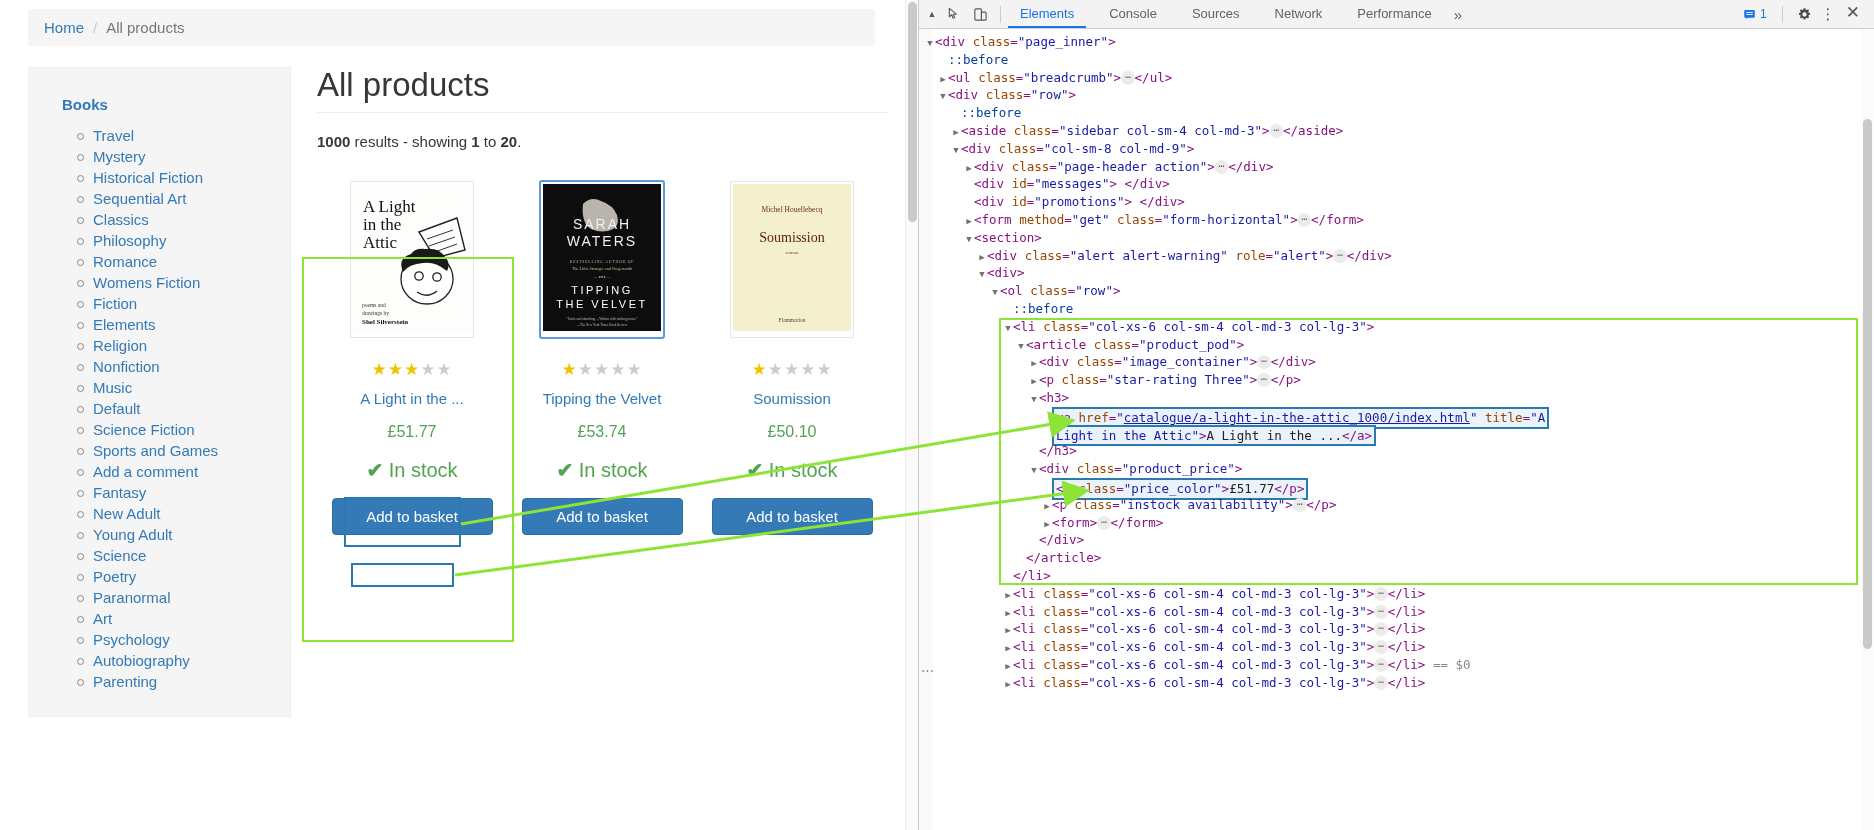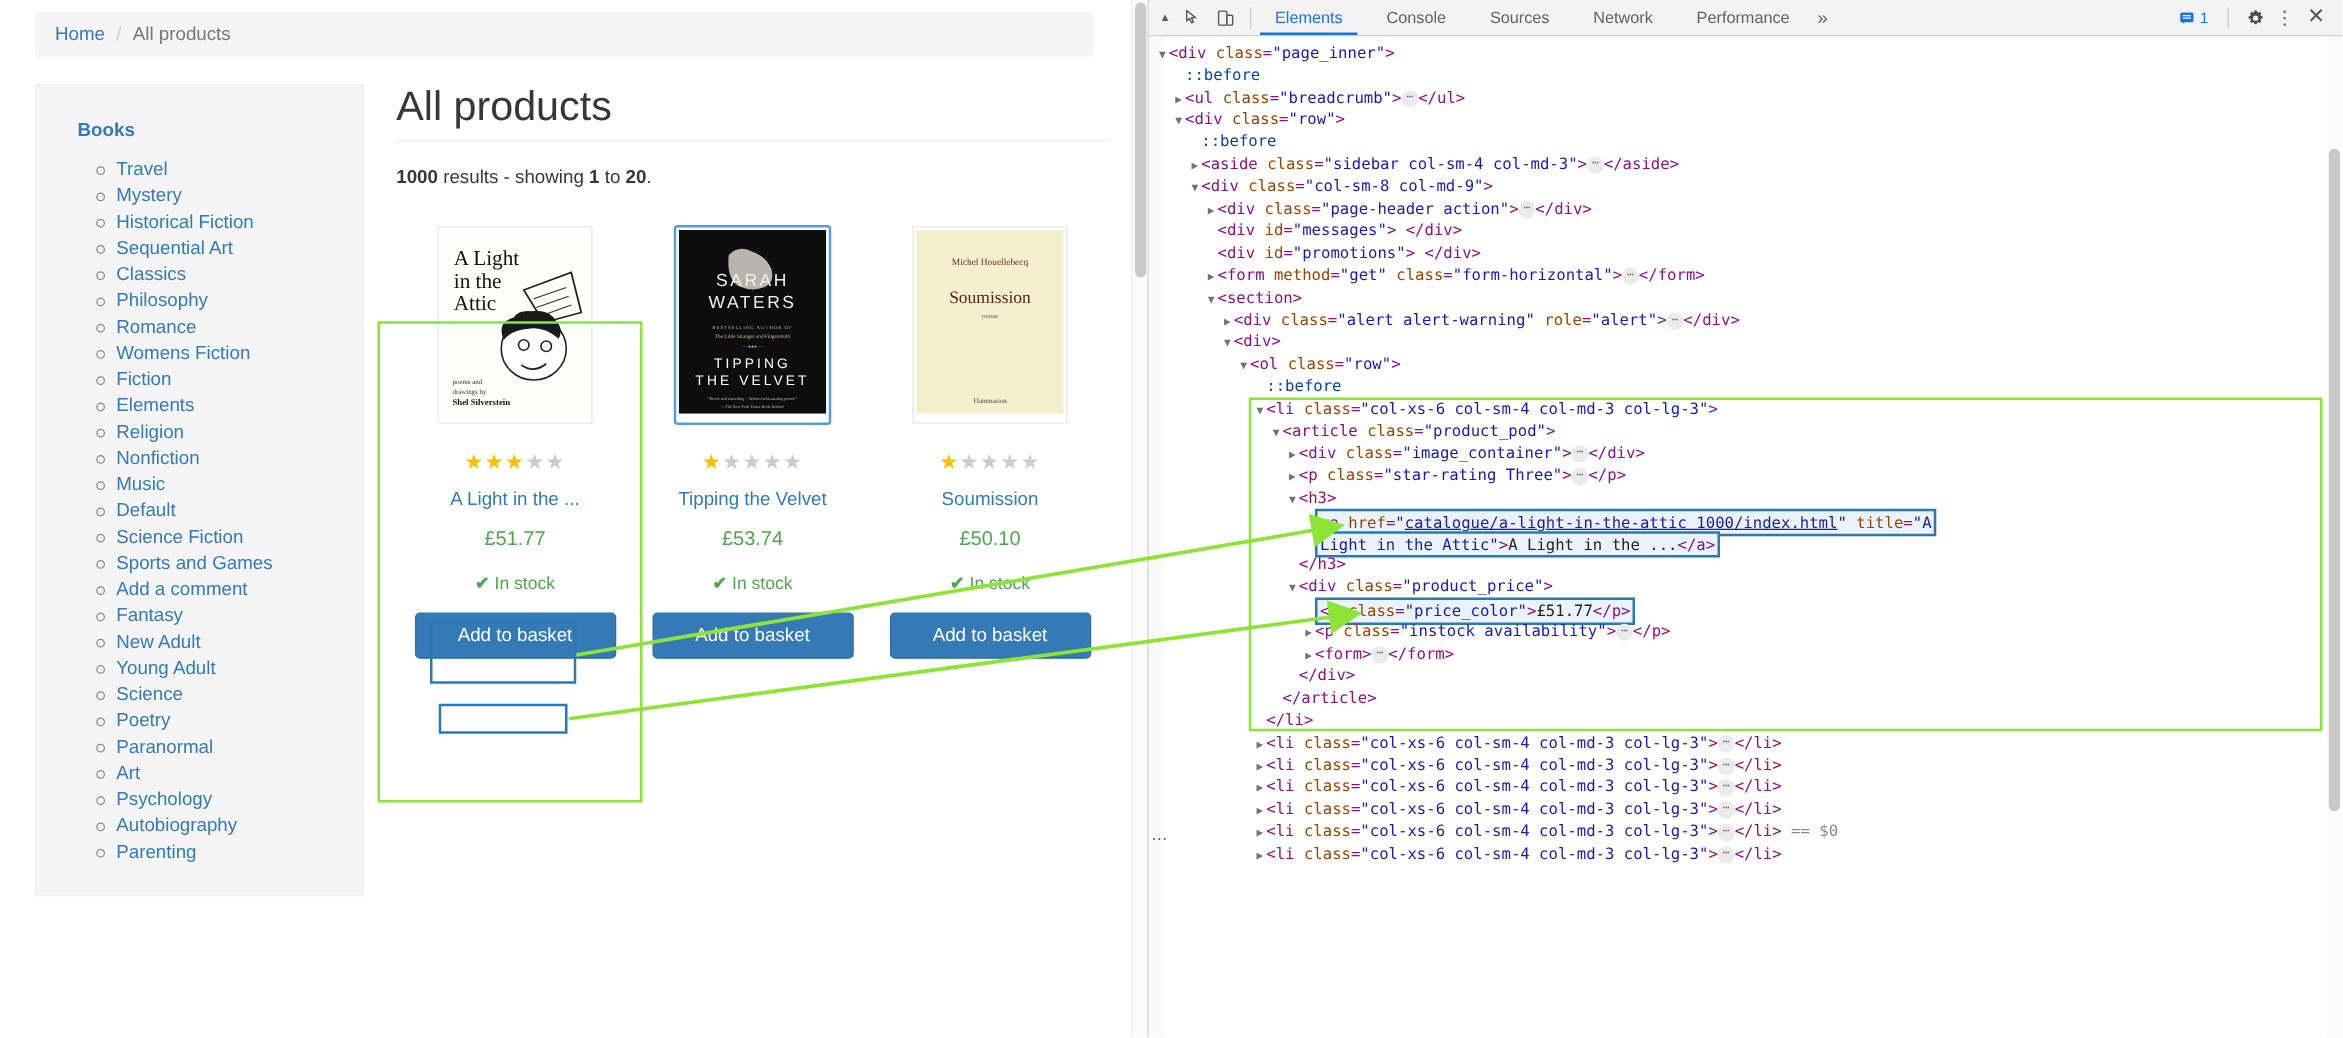--- a/index.html
+++ b/index.html
@@ -119,21 +119,21 @@
   }
   .bookimg.hovered { border: 2px solid #5b9bd5; border-radius: 3px; }
 
   .star-rating { margin-bottom: 9px; height: 17px; letter-spacing: 1px; }
   .star { font-size: 17px; line-height: 17px; color: #ccc; }
   .star.on { color: #f4c000; }
 
   .ptitle { font-size: 15px; color: #337ab7; text-decoration: none; display: inline-block; }
   .ptitle-wrap { margin-bottom: 14px; min-height: 22px; }
   .price_color { color: #52a352; font-size: 16px; margin-bottom: 17px; display: inline-block;}
-  .instock { color: #52a352; font-size: 14px; margin-bottom: 16px; }
+  .instock { color: #52a352; font-size: 20px; margin-bottom: 16px; }
   .instock .chk { font-weight: bold; }
   .btn-basket {
     display: block;
     width: 161px;
     margin: 0 auto;
     background: #337ab7;
     color: #fff;
     border: 1px solid #2e6da4;
     border-radius: 4px;
     padding: 9px 0;

